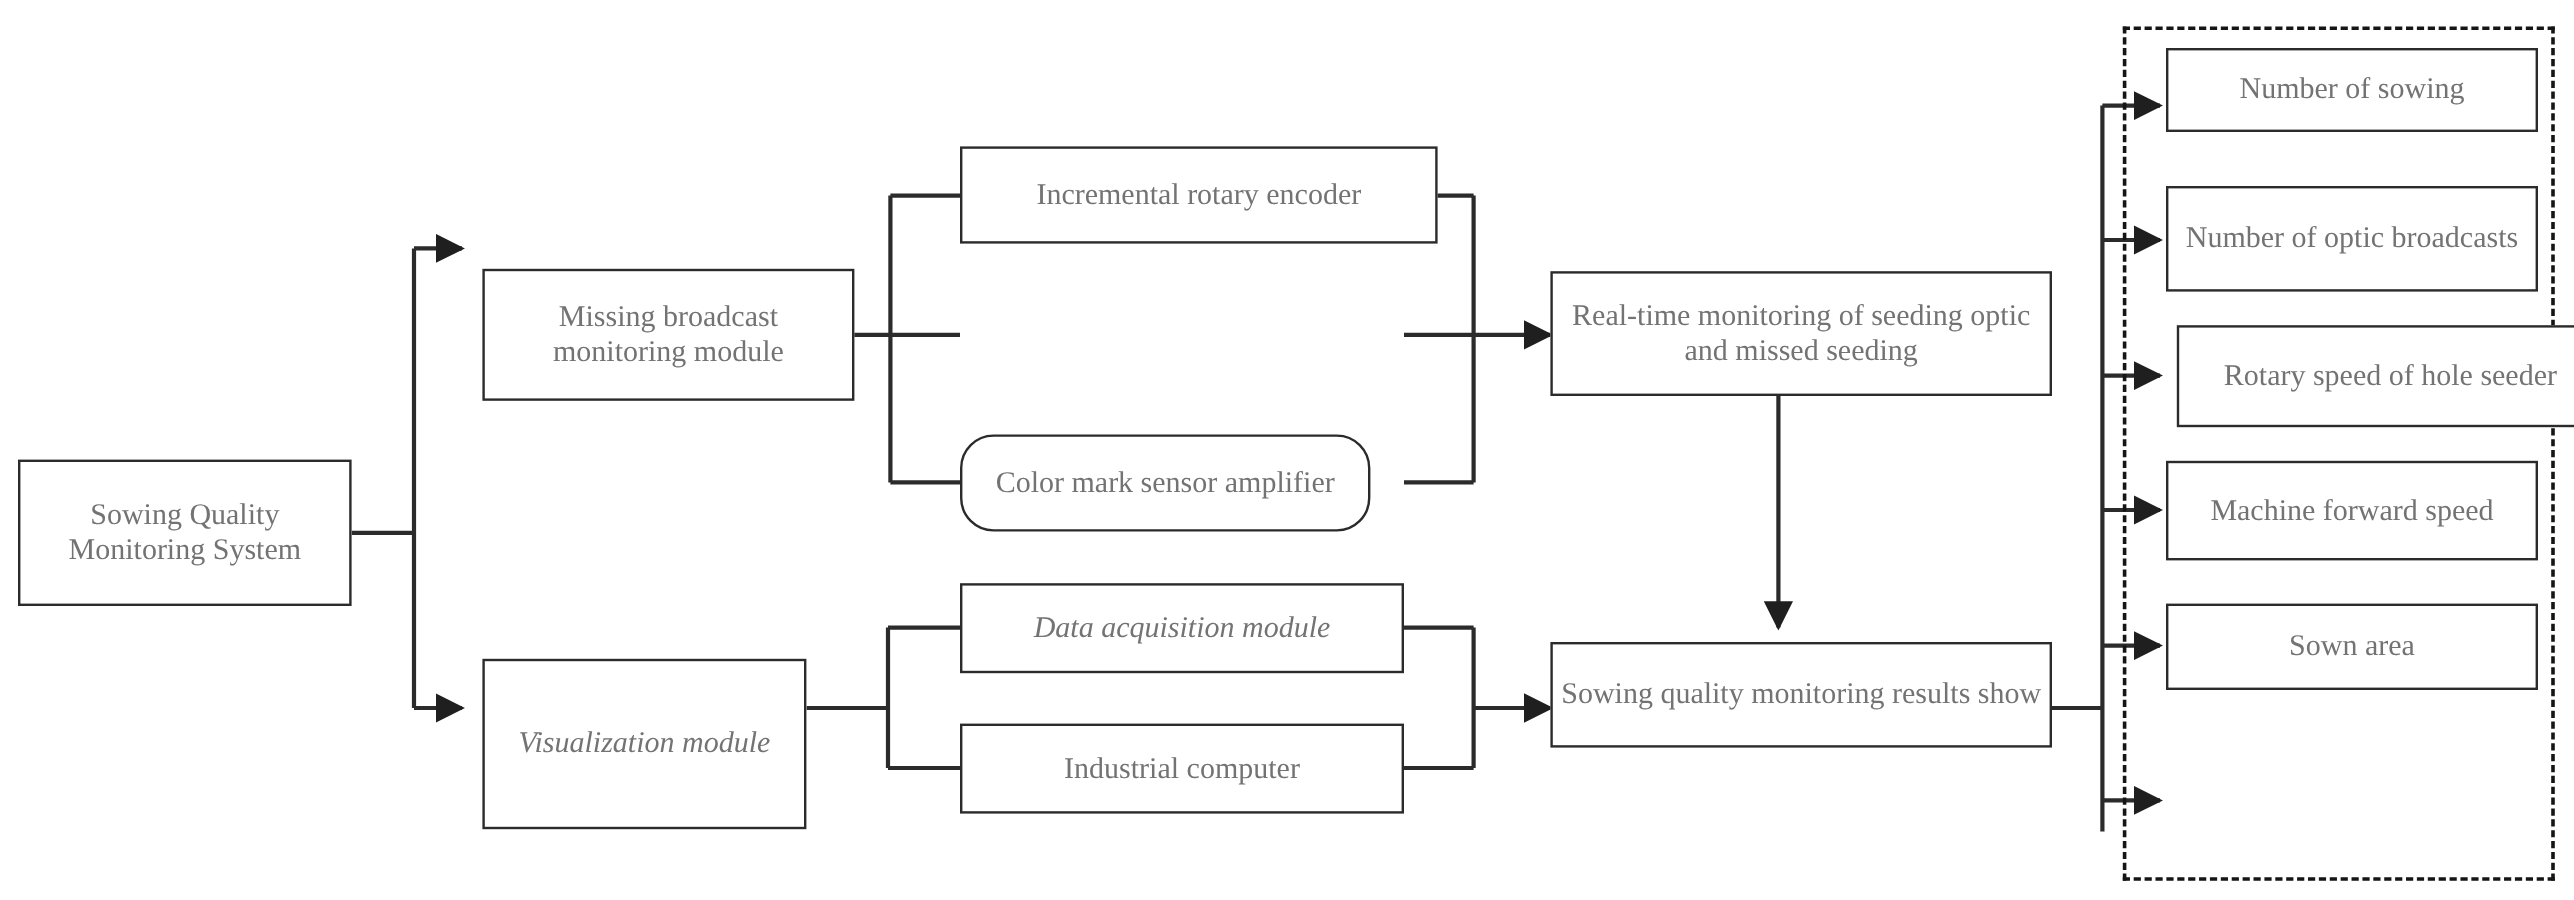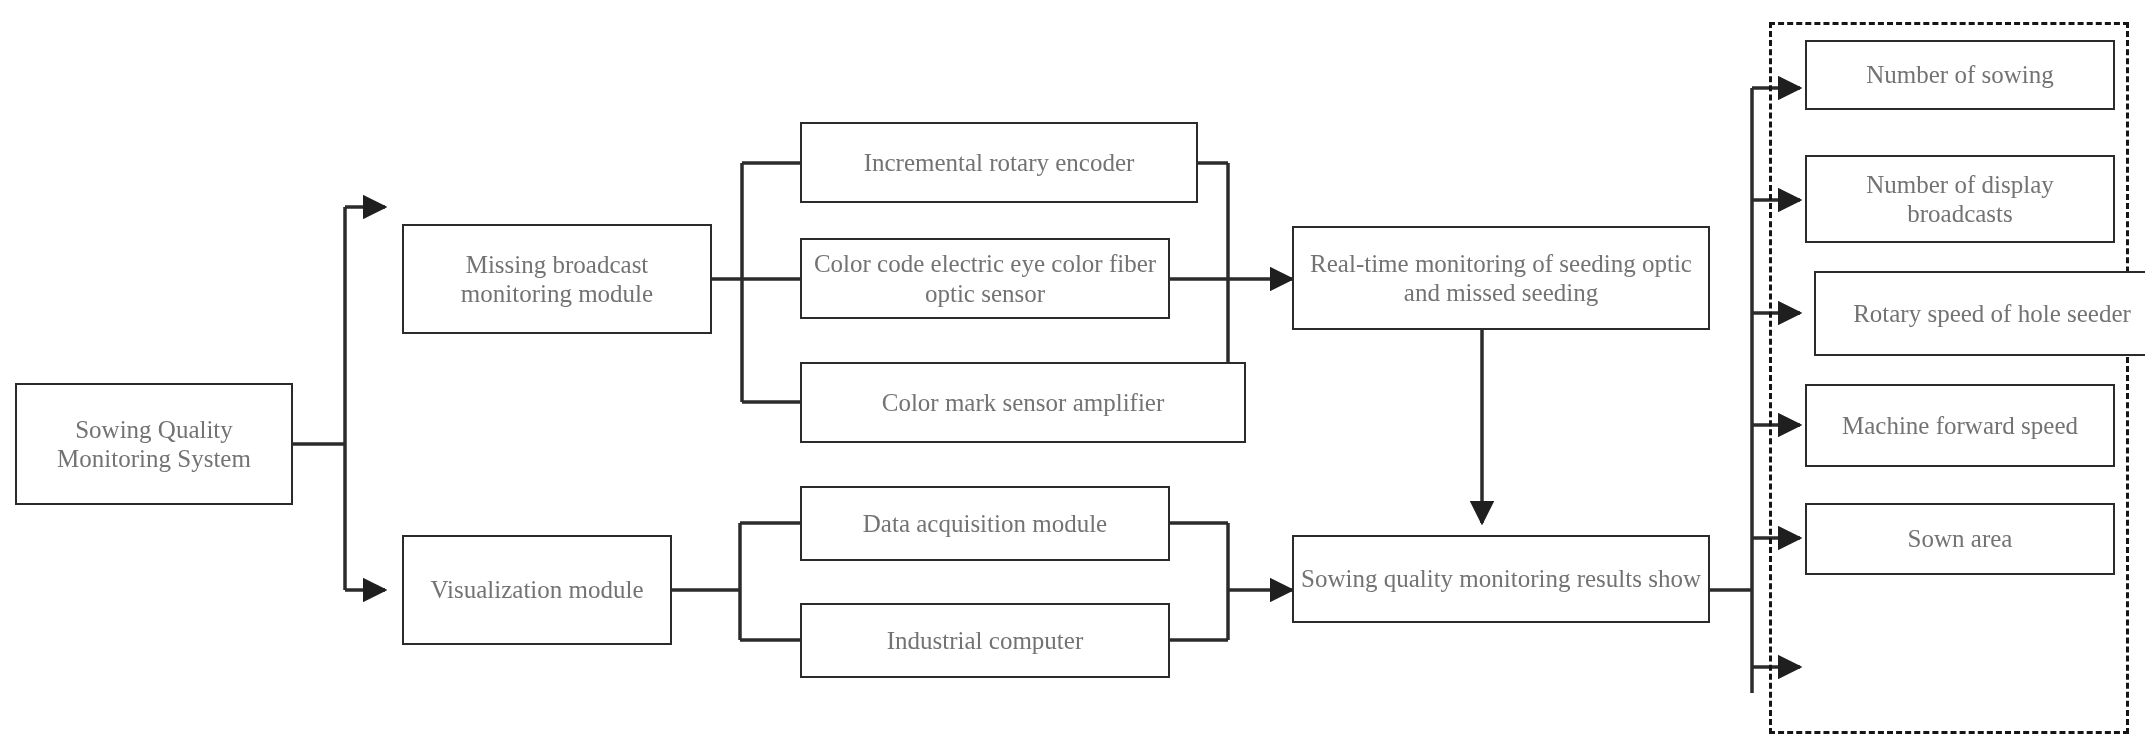--- a/index.html
+++ b/index.html
@@ -85,52 +85,49 @@
 
   <div class="dashed-group" style="left:1769px;top:22px;width:360px;height:712px;"></div>
 
   <div class="node" style="left:15px;top:383px;width:278px;height:122px;">
     <span>Sowing Quality Monitoring System</span>
   </div>
 
   <div class="node" style="left:402px;top:224px;width:310px;height:110px;">
     <span>Missing broadcast monitoring module</span>
   </div>
-  <div class="node" style="left:402px;top:535px;width:270px;height:110px;">
+  <div class="node" style="left:402px;top:549px;width:270px;height:142px;font-style:italic;">
     <span>Visualization module</span>
   </div>
 
   <div class="node" style="left:800px;top:122px;width:398px;height:81px;">
     <span>Incremental rotary encoder</span>
   </div>
-  <div class="node" style="left:800px;top:238px;width:370px;height:81px;">
-    <span>Color code electric eye color fiber optic sensor</span>
-  </div>
-  <div class="node" style="left:800px;top:362px;width:446px;height:81px;">
+  <div class="node" style="left:800px;top:362px;width:342px;height:81px;border-radius:28px;">
     <span>Color mark sensor amplifier</span>
   </div>
-  <div class="node" style="left:800px;top:486px;width:370px;height:75px;">
+  <div class="node" style="left:800px;top:486px;width:370px;height:75px;font-style:italic;">
     <span>Data acquisition module</span>
   </div>
   <div class="node" style="left:800px;top:603px;width:370px;height:75px;">
     <span>Industrial computer</span>
   </div>
 
   <div class="node" style="left:1292px;top:226px;width:418px;height:104px;">
     <span>Real-time monitoring of seeding optic and missed seeding</span>
   </div>
   <div class="node" style="left:1292px;top:535px;width:418px;height:88px;">
     <span>Sowing quality monitoring results show</span>
   </div>
 
   <div class="node" style="left:1805px;top:40px;width:310px;height:70px;">
     <span>Number of sowing</span>
   </div>
   <div class="node" style="left:1805px;top:155px;width:310px;height:88px;">
-    <span>Number of display broadcasts</span>
+    <span>Number of optic broadcasts</span>
   </div>
   <div class="node" style="left:1814px;top:271px;width:356px;height:85px;">
     <span>Rotary speed of hole seeder</span>
   </div>
   <div class="node" style="left:1805px;top:384px;width:310px;height:83px;">
     <span>Machine forward speed</span>
   </div>
   <div class="node" style="left:1805px;top:503px;width:310px;height:72px;">
     <span>Sown area</span>
   </div>

